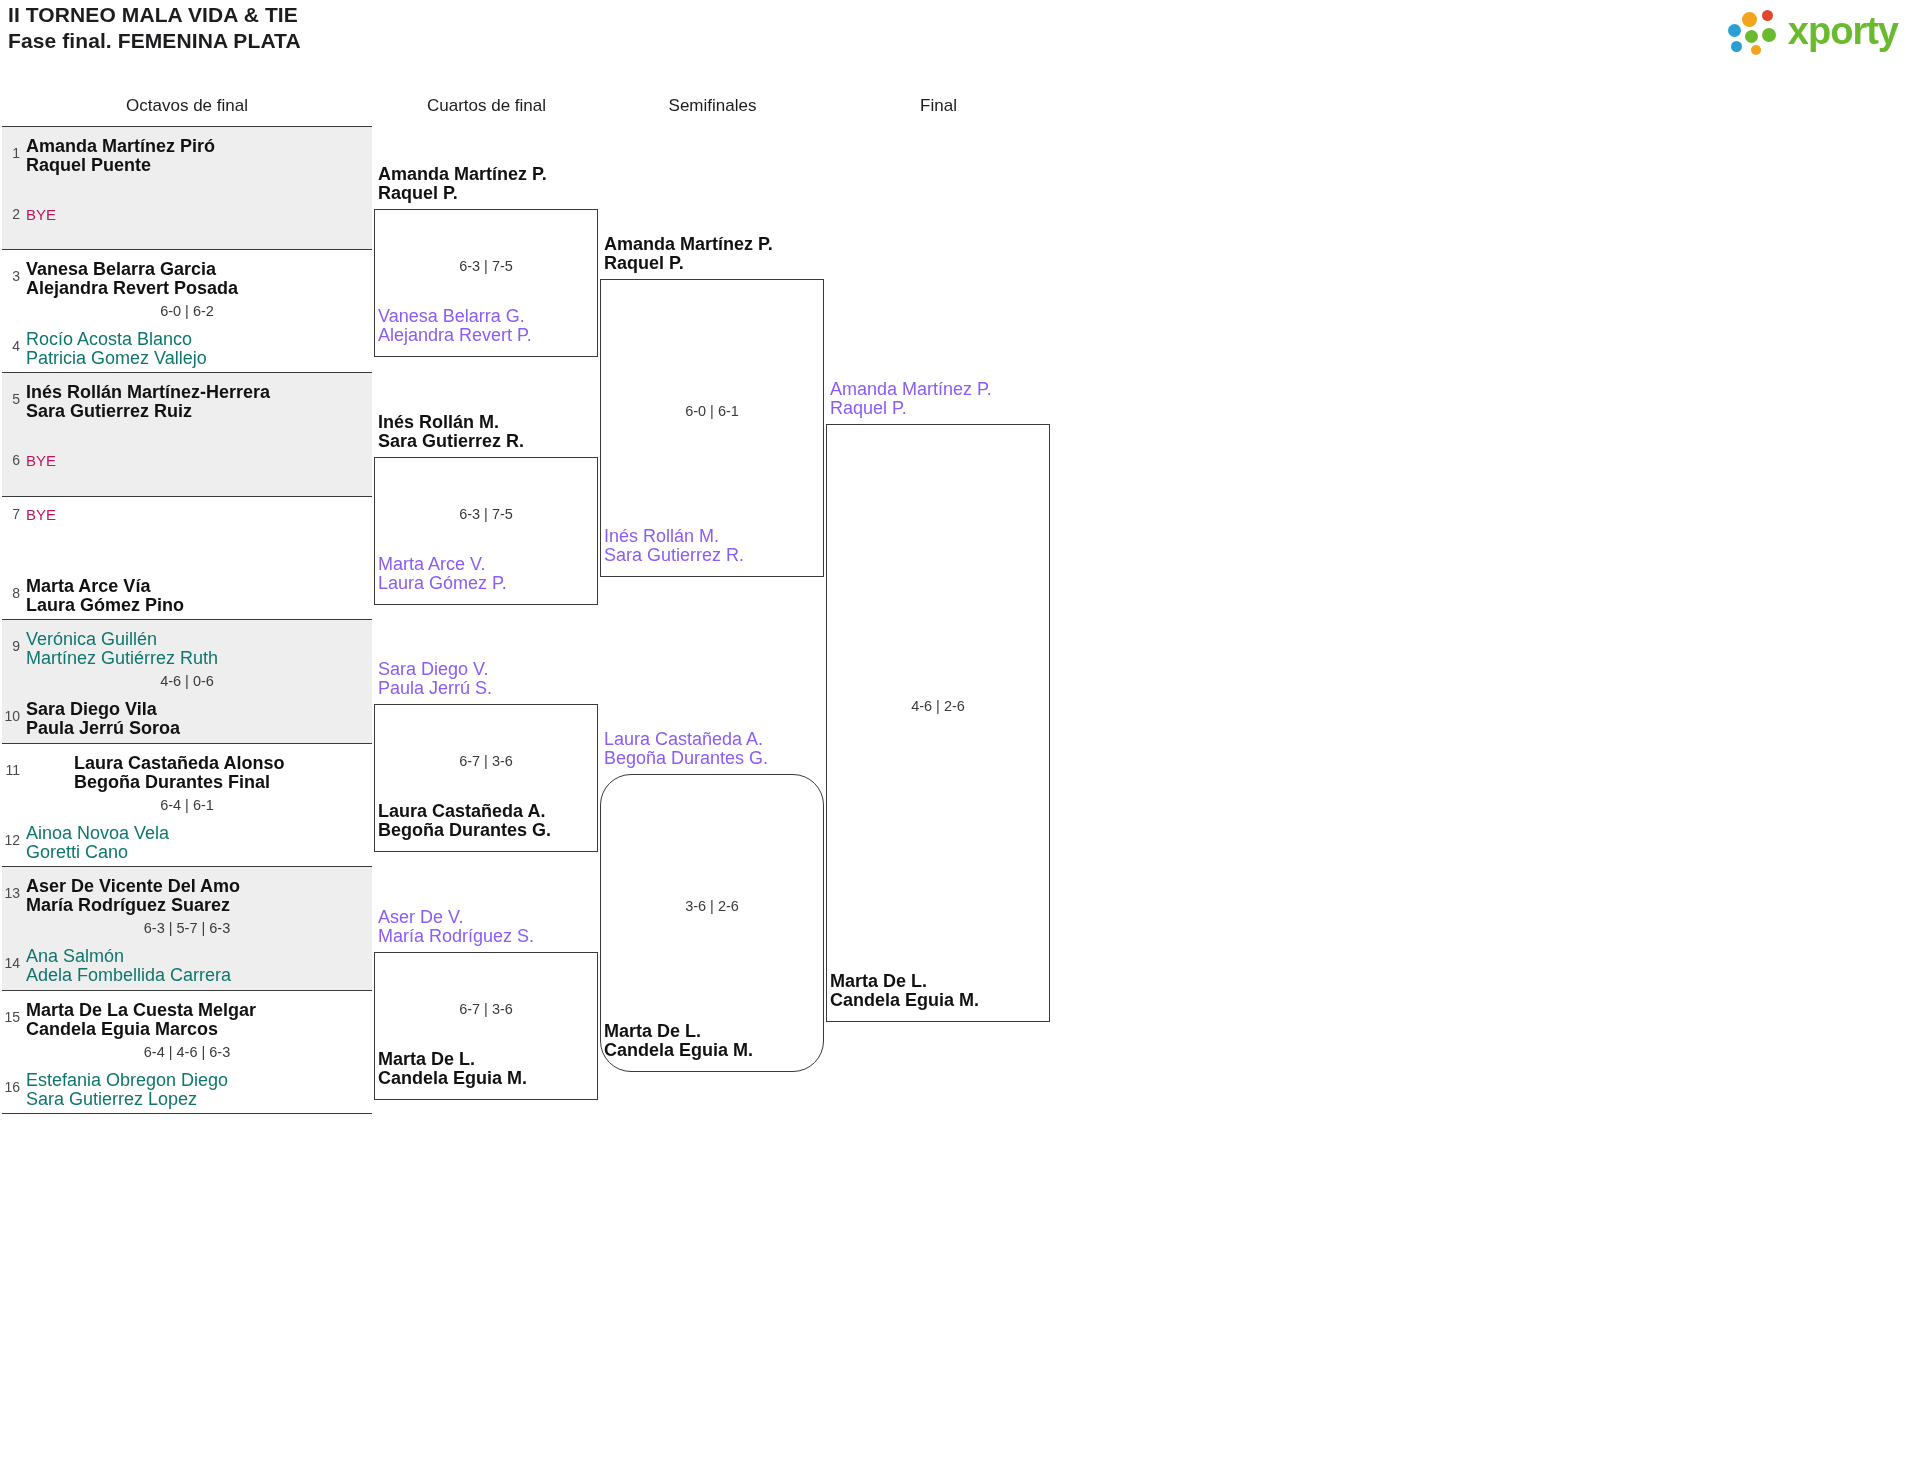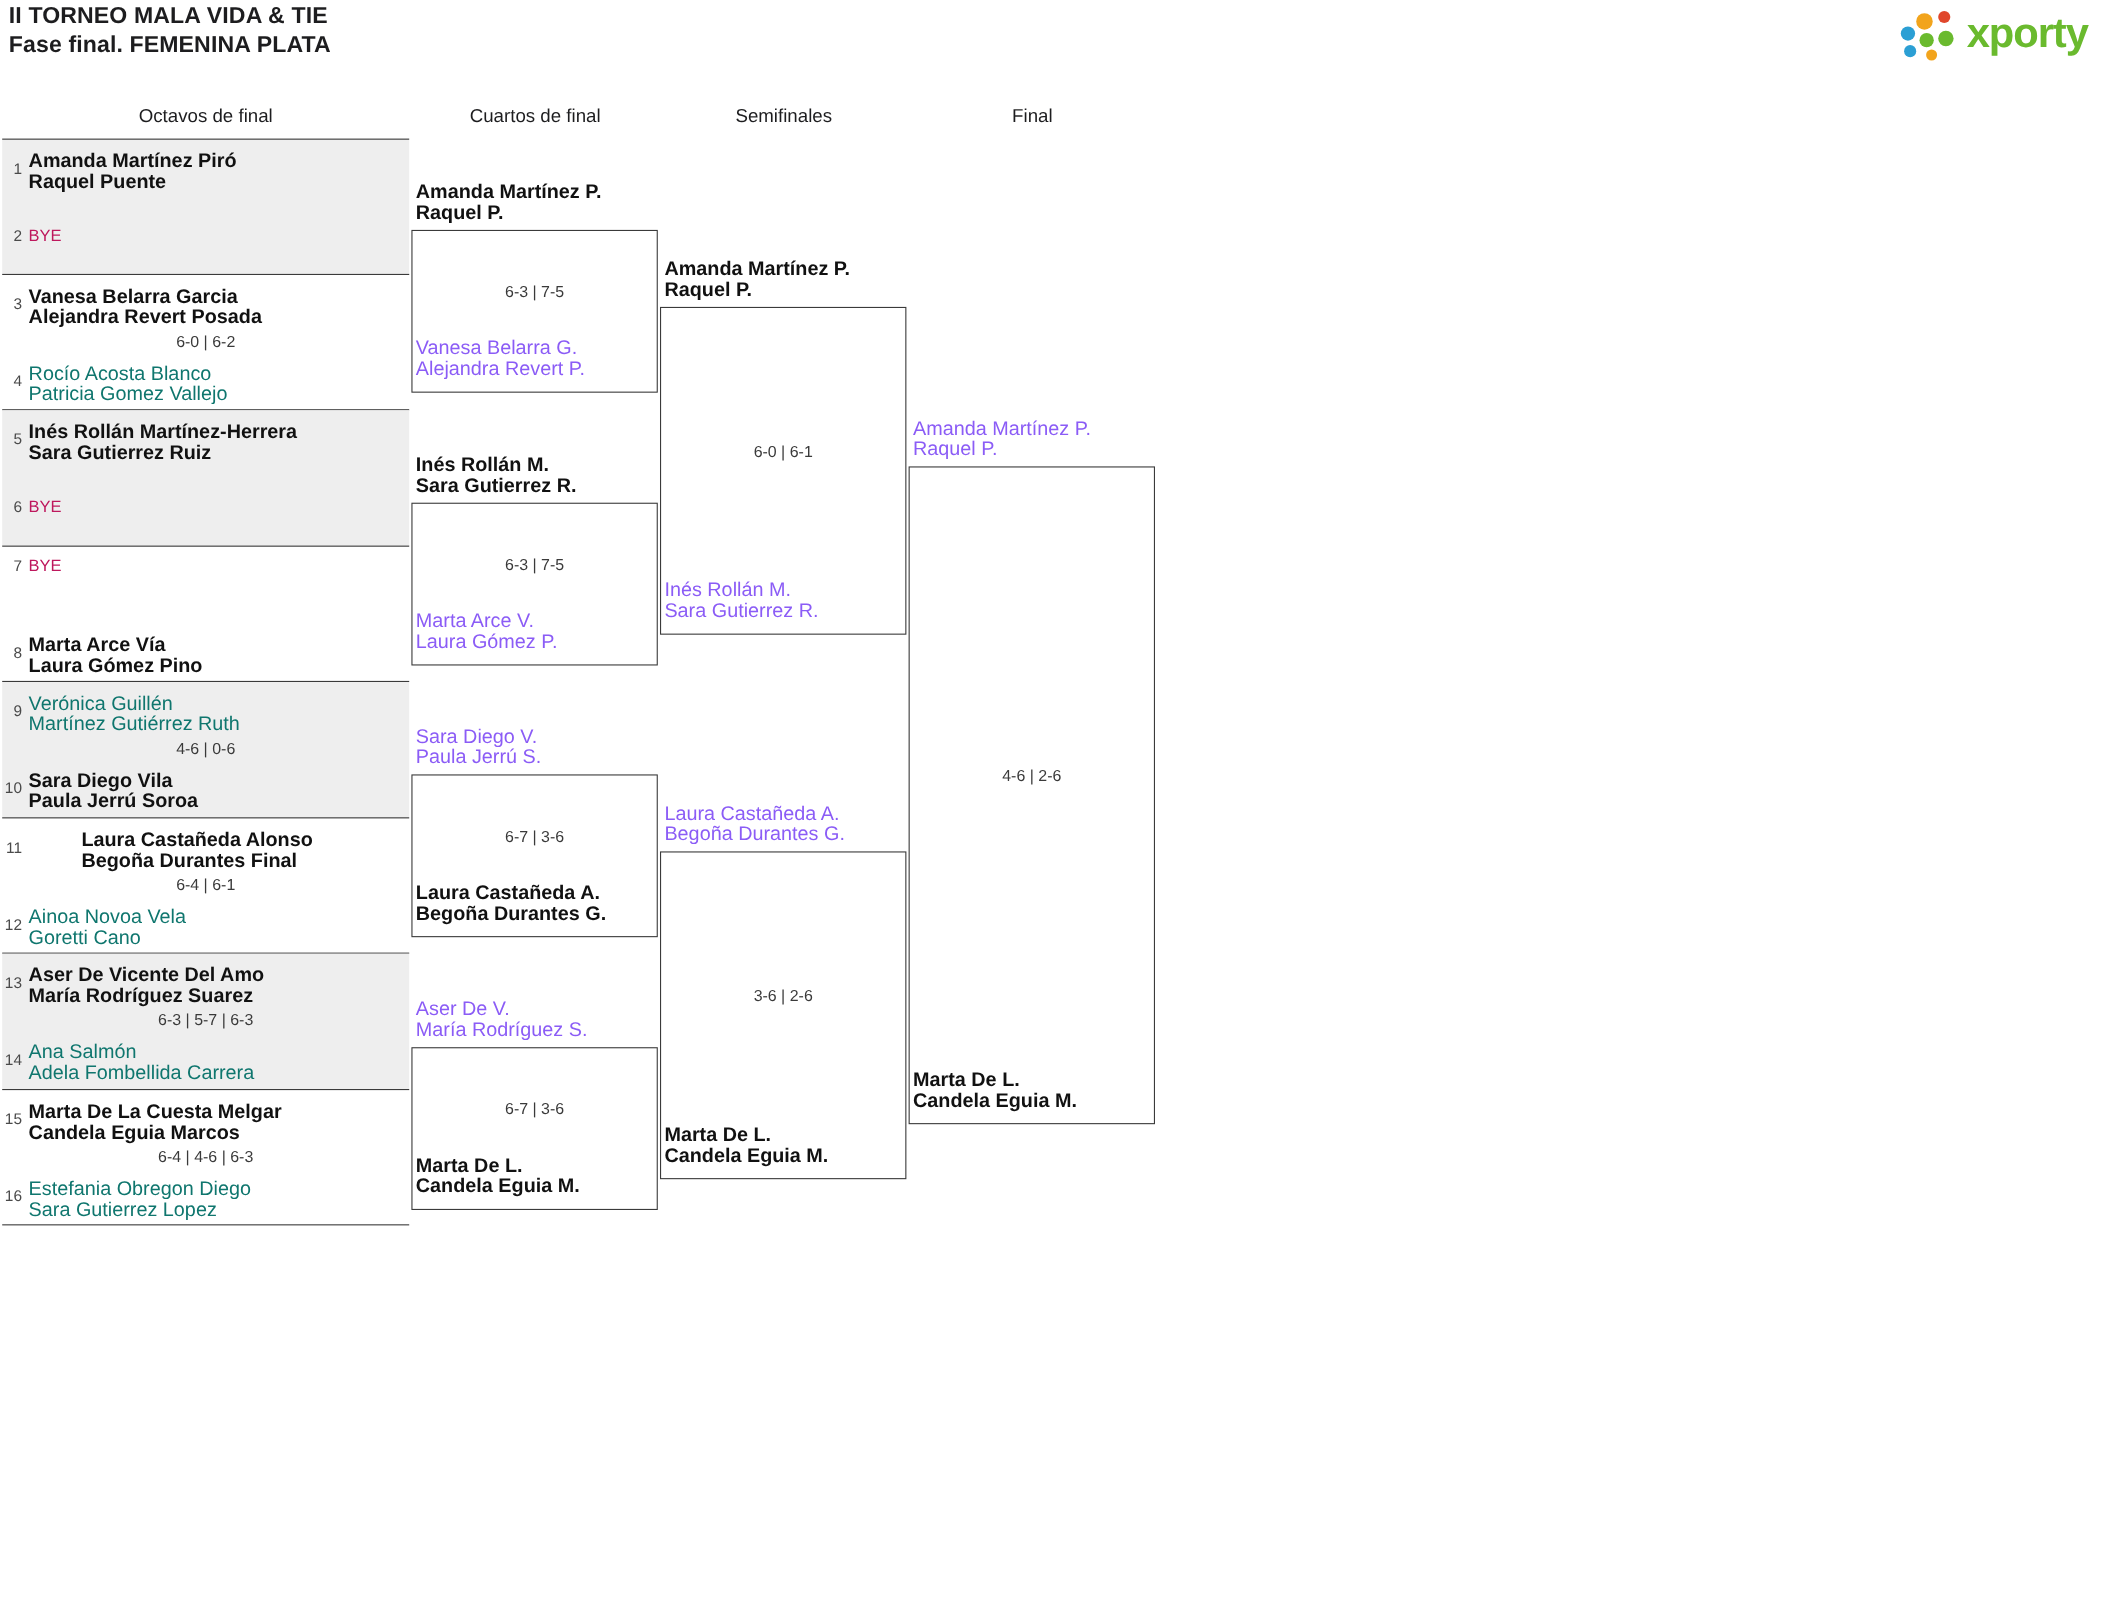--- a/index.html
+++ b/index.html
@@ -268,21 +268,21 @@
       <div class="mbox-score" style="top: 123px;">6-0 | 6-1</div>
     </div>
     <div class="side-team loser" style="left: 604px; top: 527px;">
       <span class="ln">Inés Rollán M.</span>
       <span class="ln">Sara Gutierrez R.</span>
     </div>
     <div class="side-team loser" style="left: 604px; top: 730px;">
       <span class="ln">Laura Castañeda A.</span>
       <span class="ln">Begoña Durantes G.</span>
     </div>
-    <div class="mbox" style="left: 600px; top: 774px; width: 224px; height: 298px;">
+    <div class="mbox" style="left: 600px; top: 774px; width: 224px; height: 298px; border-radius: 31px;">
       <div class="mbox-score" style="top: 123px;">3-6 | 2-6</div>
     </div>
     <div class="side-team winner" style="left: 604px; top: 1022px;">
       <span class="ln">Marta De L.</span>
       <span class="ln">Candela Eguia M.</span>
     </div>
     <div class="side-team loser" style="left: 830px; top: 380px;">
       <span class="ln">Amanda Martínez P.</span>
       <span class="ln">Raquel P.</span>
     </div>

